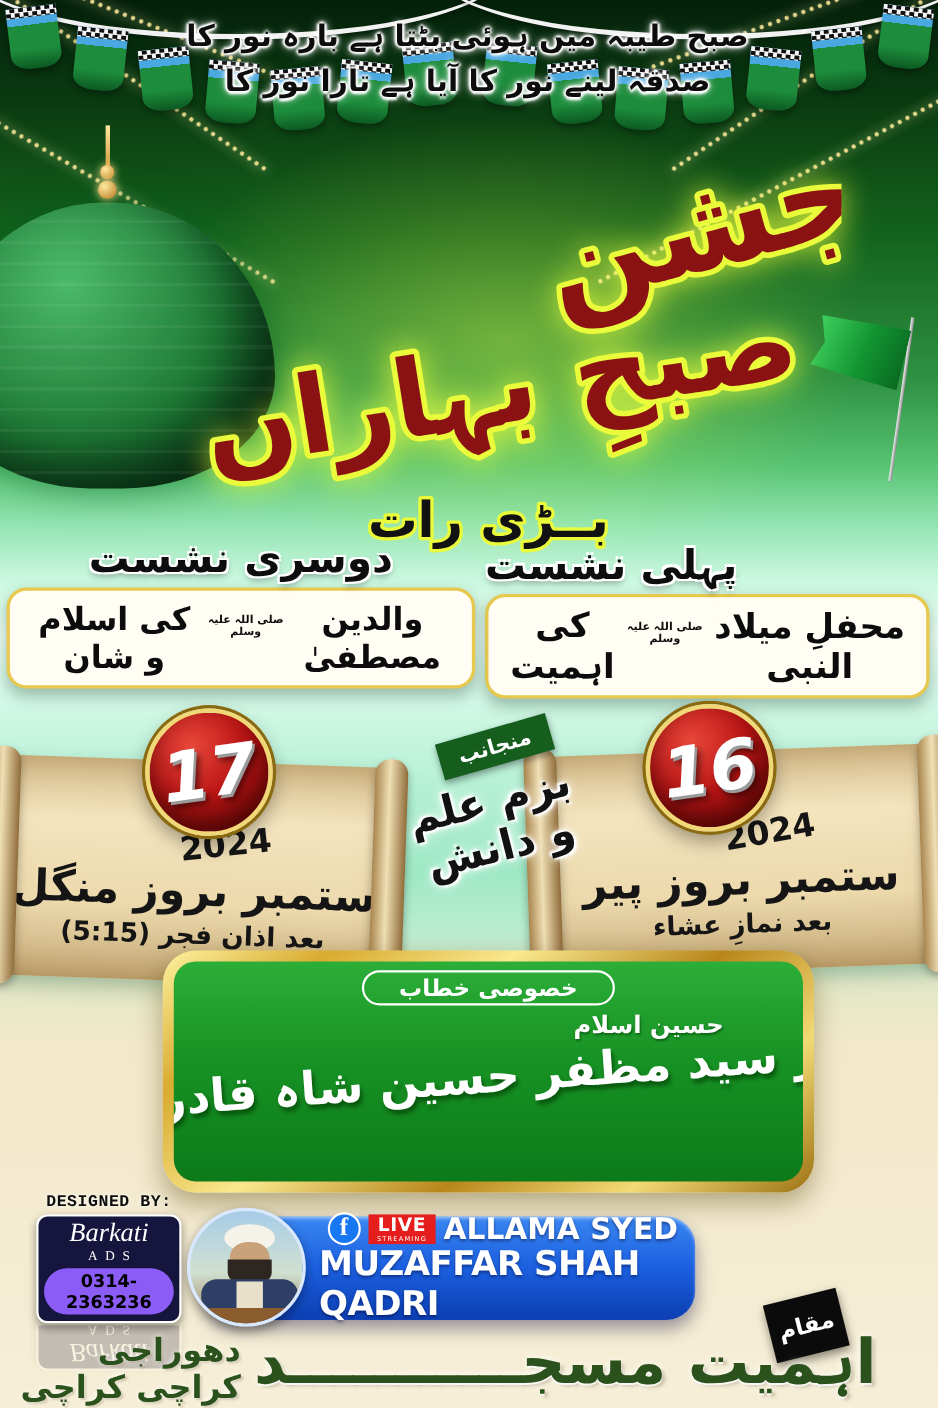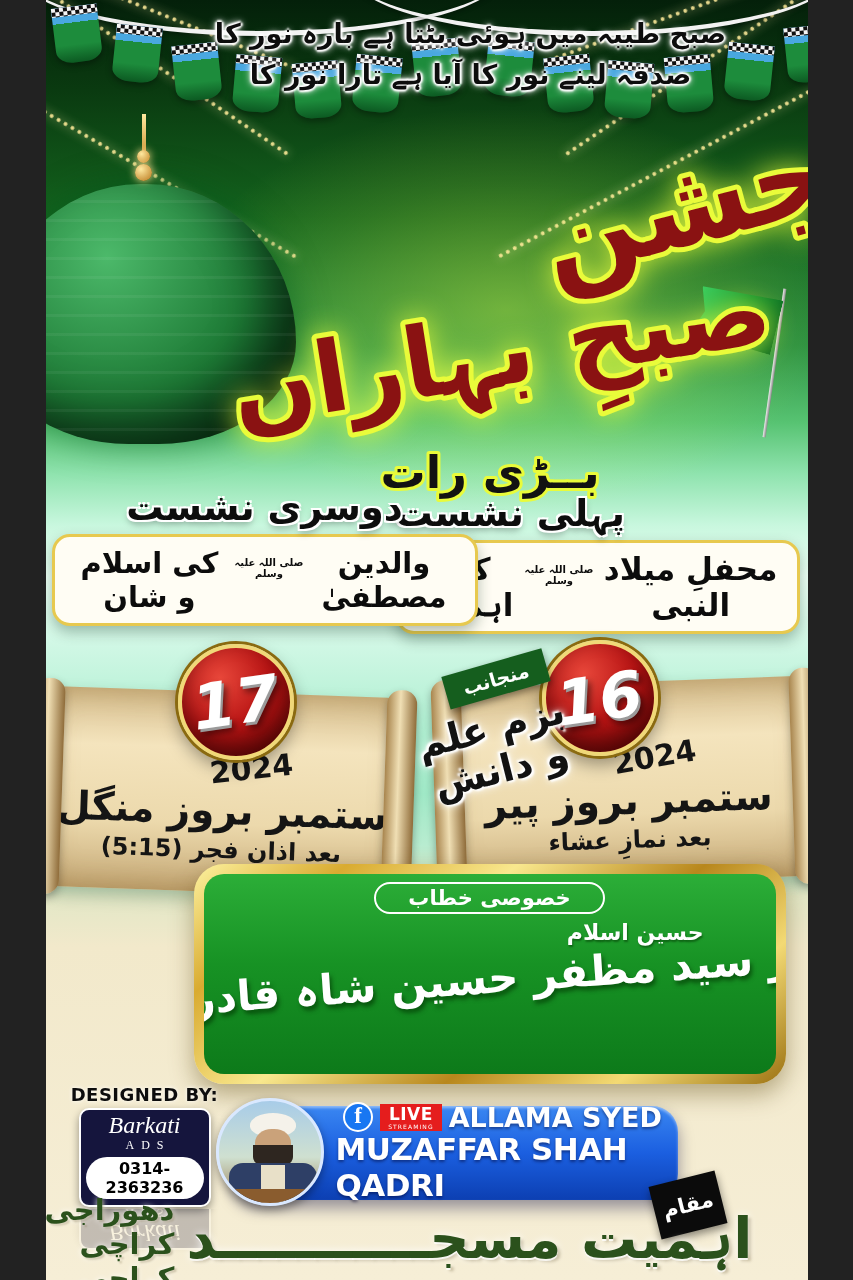--- a/index.html
+++ b/index.html
@@ -1,19 +1,19 @@
 <!DOCTYPE html>
 <html><head>
 <meta charset="utf-8">
 <style>
   * { margin:0; padding:0; box-sizing:border-box; }
   html,body { background:#222; }
   body { font-family:"DejaVu Sans", sans-serif; }
   .poster {
-    position:relative; width:762px; height:1280px; margin:0 auto; overflow:hidden;
+    position:relative; width:853px; height:1280px; margin:0 auto; overflow:hidden;
     background:linear-gradient(180deg,
       #04200a 0%, #0a3a10 7%, #14641e 17%, #2e9242 27%, #57c372 33%,
       #8fe3ae 37%, #c8f7de 41%, #ecfff5 45%, #d2f8e6 50%, #b4f0d4 56%,
       #9fe8c6 62%, #b8ecd0 66%, #e2e7c6 70%, #f2e9cb 74%, #f6eed6 100%);
   }
   
   .title-glow { position:absolute; left:140px; top:110px; width:640px; height:400px;
     background:radial-gradient(ellipse at center, rgba(235,255,70,.38) 0%, rgba(235,255,70,.12) 45%, transparent 72%); }
   .light-string { position:absolute; border-top:4px dotted #ffeb9a; height:0;
     filter:drop-shadow(0 0 5px #fff3b0); opacity:.9; }
@@ -119,27 +119,27 @@
     background:linear-gradient(180deg,#2cae38 0%,#179224 45%,#0d7a1a 100%);
     display:flex; flex-direction:column; align-items:center; color:#fff; }
   .speech-pill { margin-top:8px; border:2.5px solid #fff; border-radius:999px; padding:2px 32px;
     font-size:21px; font-weight:800; direction:rtl; letter-spacing:1px; }
   .speech-title { position:absolute; top:46px; right:72px; font-size:22px; font-weight:800; direction:rtl;
     text-shadow:1px 2px 2px rgba(0,50,0,.5); }
   .speech-speaker { margin-top:40px; font-size:42px; font-weight:800; direction:rtl; white-space:nowrap;
     transform:rotate(-4deg); text-shadow:2px 4px 4px rgba(0,50,0,.6); }
   
   .designed { position:absolute; left:24px; top:1084px; width:150px; text-align:center; }
-  .designed-label { font-size:18px; font-weight:800; color:#0d0d0d; letter-spacing:.5px;
-    text-shadow:0 0 4px #fff; }
+  .designed-label { font-size:15px; font-weight:800; color:#0d0d0d; letter-spacing:.5px;
+    text-shadow:0 0 4px #fff;font-family:Liberation Mono, monospace; }
   .designer-box { margin:3px auto 0; width:132px; background:#15153d; border:2px solid #fff;
     border-radius:10px; padding:3px 5px 6px; color:#fff; box-shadow:0 4px 8px rgba(0,0,0,.4); }
   .designer-name { font-family:"Liberation Serif",serif; font-style:italic; font-size:24px; line-height:1.05; }
   .designer-sub  { font-family:"Liberation Serif",serif; font-size:12px; letter-spacing:7px; padding-left:7px; }
-  .designer-phone { margin-top:4px; background:#ffffff; color:#000; border-radius:999px;
+  .designer-phone { margin-top:4px; background:#8b5cf6; color:#000; border-radius:999px;
     font-size:16px; font-weight:800; padding:2px 4px; }
   .designed-reflection { height:44px; overflow:hidden; margin-top:2px; transform:scaleY(-1);
     opacity:.22; filter:blur(.4px); }
   
   .live-banner { position:absolute; left:186px; top:1106px; width:446px; height:94px; border-radius:26px;
     background:linear-gradient(180deg,#3a87f2 0%,#1b5fe0 50%,#0c3fb2 100%);
     box-shadow:0 8px 16px rgba(0,0,60,.4), inset 0 2px 3px rgba(255,255,255,.45); }
   .photo { position:absolute; left:-16px; top:-8px; width:108px; height:108px; border-radius:50%;
     border:3px solid #d9e8ff; overflow:hidden; box-shadow:0 4px 10px rgba(0,0,0,.4);
     background:linear-gradient(180deg,#a8cce8 0%,#cfe0d0 55%,#9a7a50 100%); }

